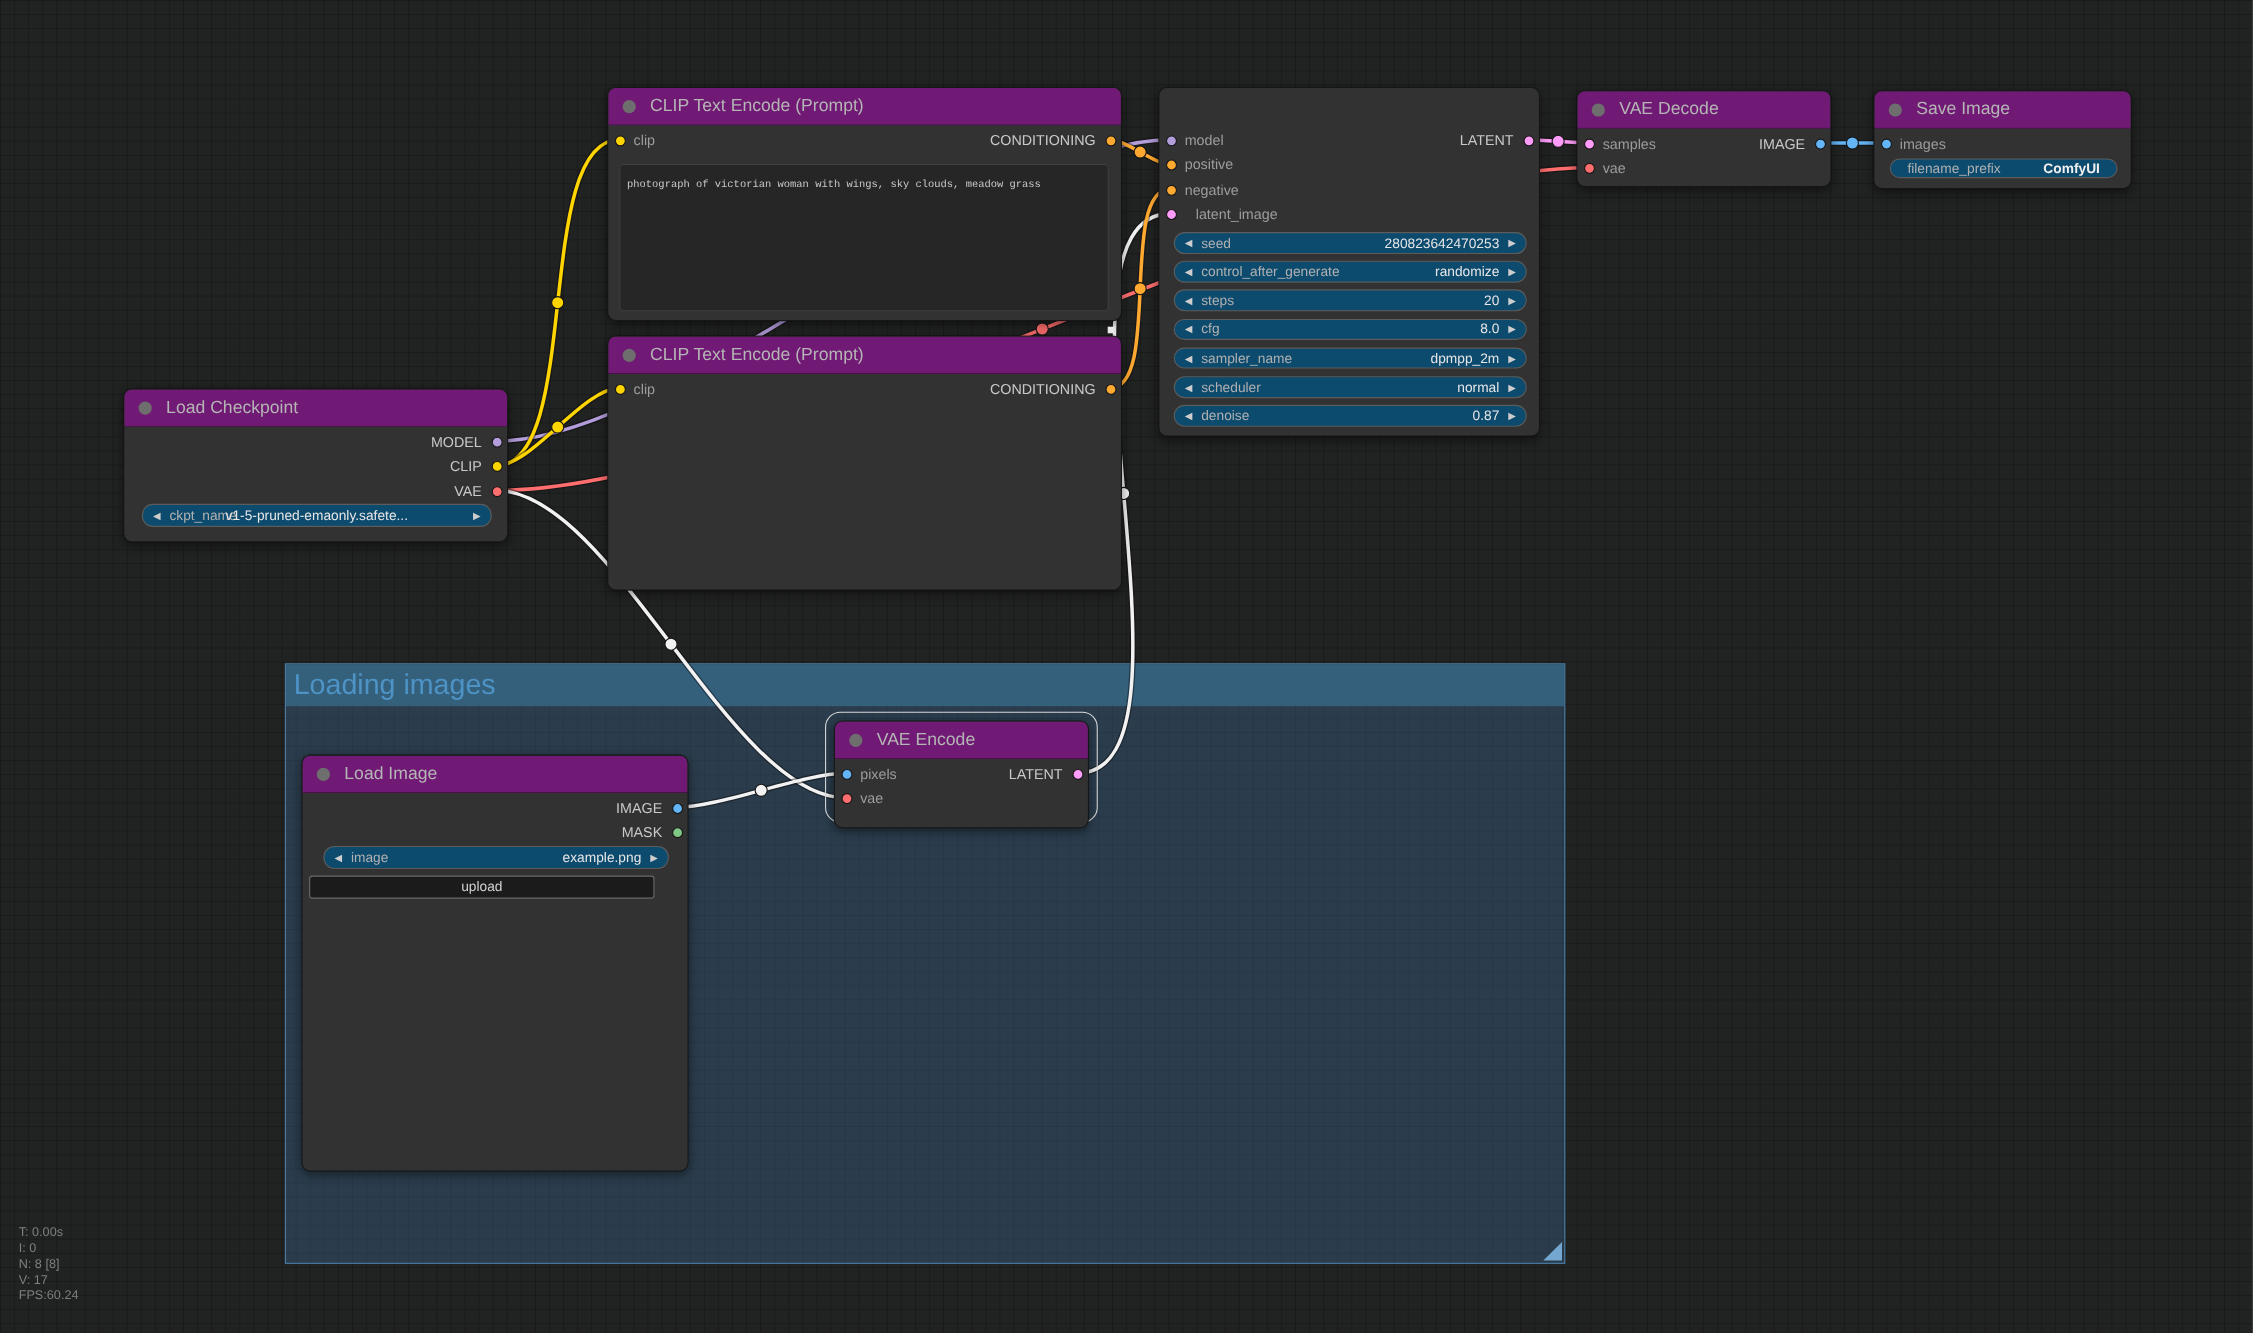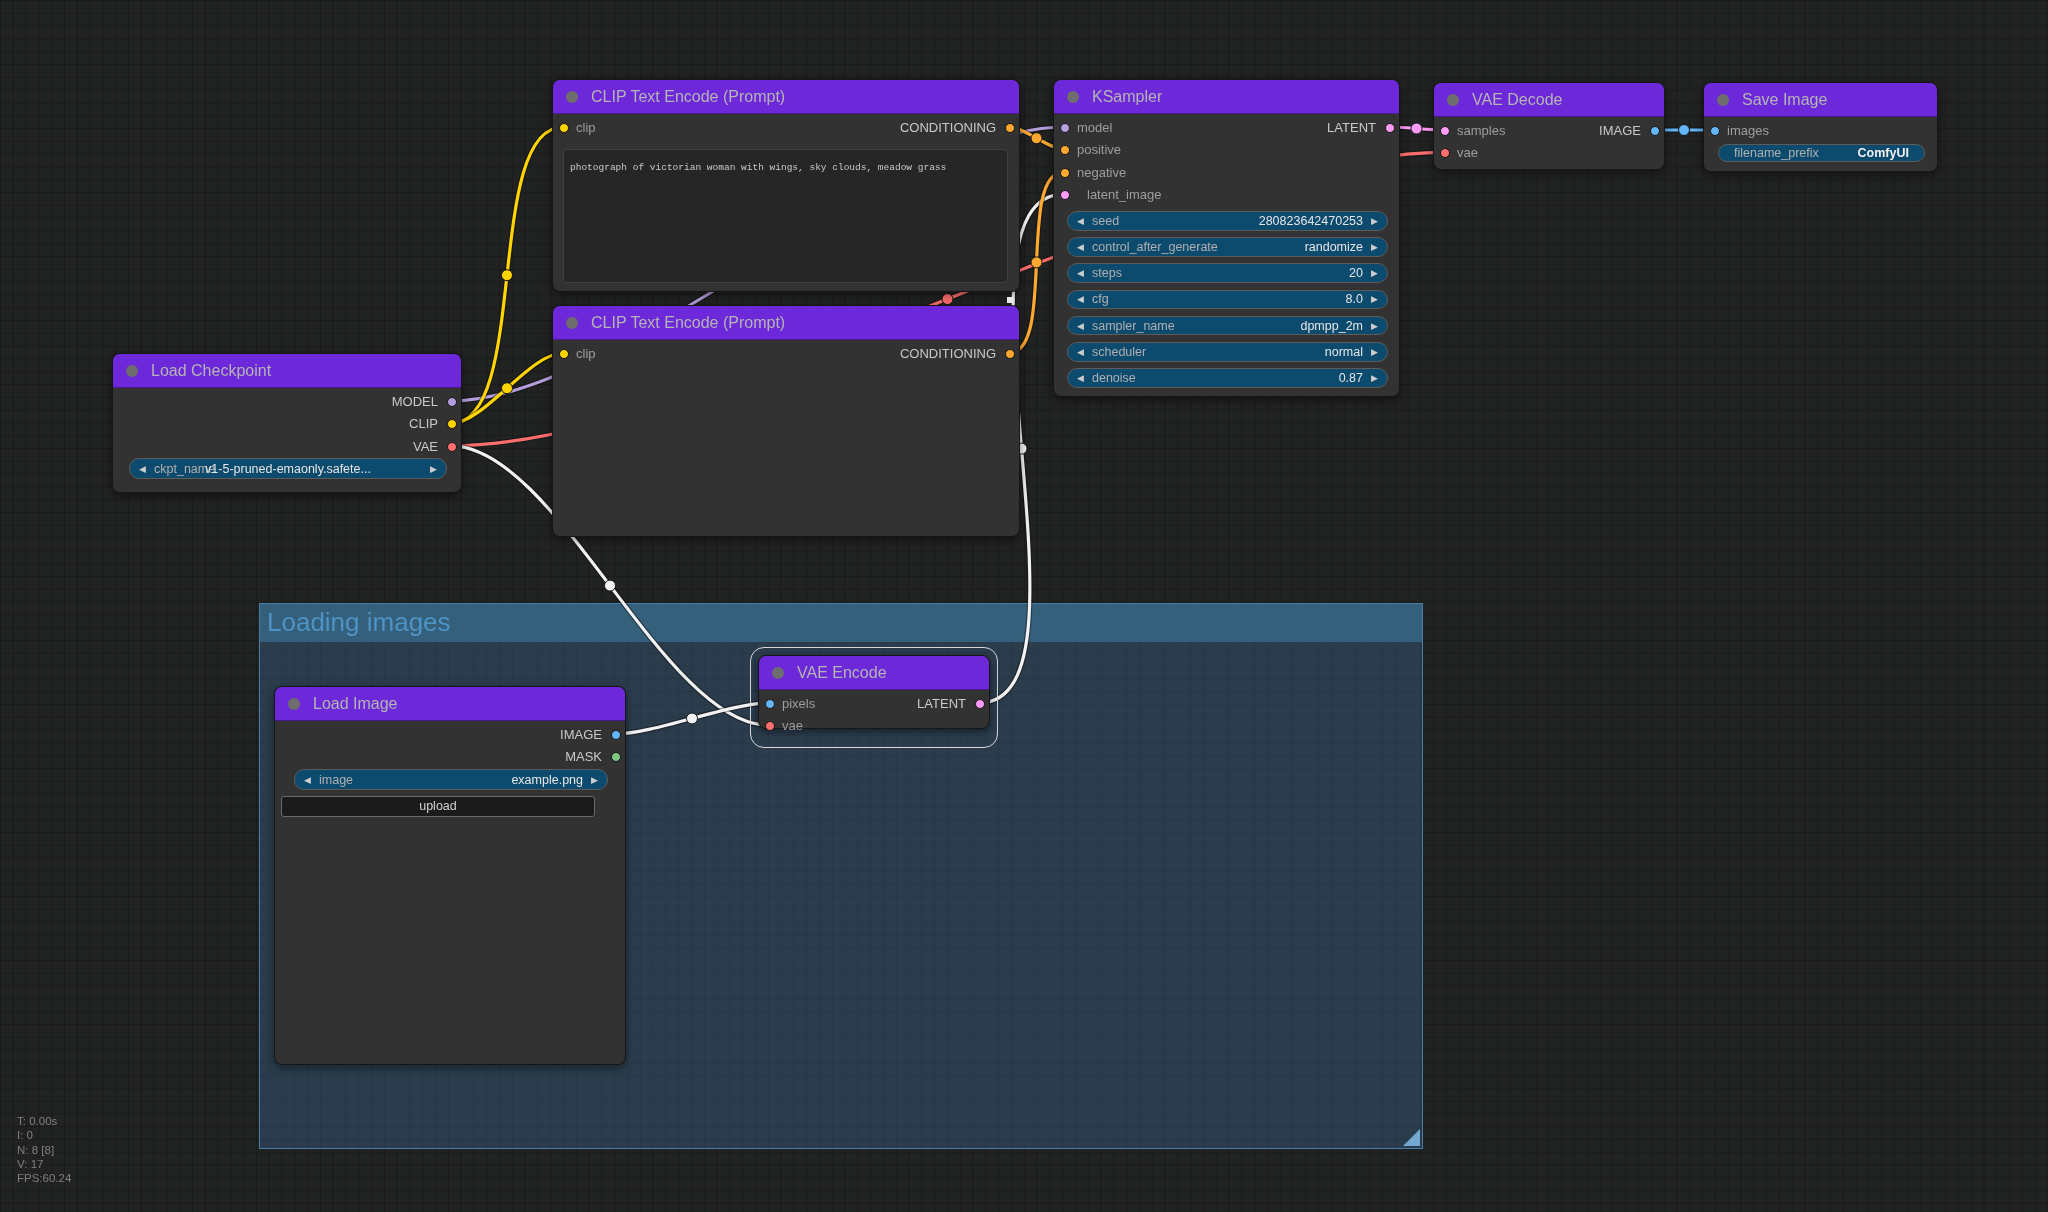--- a/index.html
+++ b/index.html
@@ -11,21 +11,21 @@
     background-size:12.8px 12.8px;}
   #group{position:absolute;border:1px solid #4a7ca3;background:rgba(64,118,168,.32);z-index:0;box-sizing:border-box;}
   #group-title{height:38px;background:#35607c;color:#4e93c6;font-size:26px;line-height:37px;
     padding-left:7px;overflow:hidden;white-space:nowrap;}
   #group-resize{position:absolute;right:2px;bottom:2px;width:0;height:0;
     border-left:17px solid transparent;border-bottom:17px solid #74a8d0;}
   #wires{position:absolute;left:0;top:0;z-index:1;}
   #nodes{position:absolute;left:0;top:0;z-index:2;}
   .node{position:absolute;background:#323232;border:1px solid rgba(0,0,0,.55);border-radius:8px;
     box-shadow:0 3px 10px rgba(0,0,0,.45);box-sizing:border-box;}
-  .node-title{position:absolute;left:0;top:0;right:0;height:34px;background:#6d28d9;
+  .node-title{position:absolute;left:0;top:0;right:0;height:34px;background:#701a75;
     border-radius:7px 7px 0 0;border-bottom:1px solid rgba(0,0,0,.35);color:#b5b5b5;
     font-size:16px;line-height:34px;padding-left:38px;white-space:nowrap;overflow:hidden;box-sizing:border-box;}
   .title-dot{position:absolute;left:13px;top:11px;width:12px;height:12px;border-radius:50%;background:#6e6e6e;}
   .port-dot{position:absolute;width:10px;height:10px;border-radius:50%;border:1px solid #161616;box-sizing:border-box;}
   .port-label{position:absolute;font-size:13px;height:18px;line-height:18px;white-space:nowrap;}
   .in-label{color:#9d9d9d;}
   .out-label{color:#c9c9c9;text-align:right;}
   .widget{position:absolute;background:#0c4a6e;border:1px solid #5c5c5c;border-radius:10px;
     font-size:12.5px;color:#b0b0b0;box-sizing:border-box;}
   .widget .w-label{position:absolute;left:24px;top:0;bottom:0;display:flex;align-items:center;white-space:nowrap;}
@@ -112,21 +112,20 @@
         <div class="node-text" style="left: 10px; top: 69px; width: 445px; height: 134px;">photograph of victorian woman with wings, sky clouds, meadow grass</div>
       </div>
       <div class="node" style="left: 552px; top: 305px; width: 468px; height: 232px;">
         <div class="node-title"><span class="title-dot"></span><span>CLIP Text Encode (Prompt)</span></div>
         <span class="port-dot" style="left: 6px; top: 43px; background: rgb(255, 213, 0);"></span>
         <span class="port-label in-label" style="left: 23px; top: 39px;">clip</span>
         <span class="port-dot" style="left: 452px; top: 43px; background: rgb(255, 169, 49);"></span>
         <span class="port-label out-label" style="right: 23px; top: 39px;">CONDITIONING</span>
       </div>
       <div class="node" style="left: 1053px; top: 79px; width: 347px; height: 318px;">
-        <div class="node-title"><span class="title-dot"></span><span>KSampler</span></div>
         <span class="port-dot" style="left: 6px; top: 43px; background: rgb(179, 157, 219);"></span>
         <span class="port-label in-label" style="left: 23px; top: 39px;">model</span>
         <span class="port-dot" style="left: 6px; top: 65.4px; background: rgb(255, 169, 49);"></span>
         <span class="port-label in-label" style="left: 23px; top: 61.4px;">positive</span>
         <span class="port-dot" style="left: 6px; top: 87.8px; background: rgb(255, 169, 49);"></span>
         <span class="port-label in-label" style="left: 23px; top: 83.8px;">negative</span>
         <span class="port-dot" style="left: 6px; top: 110.2px; background: rgb(255, 156, 249);"></span>
         <span class="port-label in-label" style="left: 33px; top: 106.2px;">latent_image</span>
         <span class="port-dot" style="left: 331px; top: 43px; background: rgb(255, 156, 249);"></span>
         <span class="port-label out-label" style="right: 23px; top: 39px;">LATENT</span>
@@ -201,21 +200,21 @@
           <span class="w-arrow l">◀</span>
           <span class="w-arrow r">▶</span>
           <span class="w-label">image</span>
           <span class="w-value">example.png</span>
         </div>
         <div class="widget btn" style="left: 6px; top: 108.5px; width: 314px; height: 21px;">
           <span class="w-value">upload</span>
         </div>
       </div>
       <div class="sel-outline" style="left: 750px; top: 647px; width: 248px; height: 101px;"></div>
-      <div class="node" style="left: 758px; top: 655px; width: 232px; height: 74px;">
+      <div class="node" style="left: 758px; top: 655px; width: 232px; height: 98px;">
         <div class="node-title"><span class="title-dot"></span><span>VAE Encode</span></div>
         <span class="port-dot" style="left: 6px; top: 43px; background: rgb(100, 181, 246);"></span>
         <span class="port-label in-label" style="left: 23px; top: 39px;">pixels</span>
         <span class="port-dot" style="left: 6px; top: 65.4px; background: rgb(255, 110, 110);"></span>
         <span class="port-label in-label" style="left: 23px; top: 61.4px;">vae</span>
         <span class="port-dot" style="left: 216px; top: 43px; background: rgb(255, 156, 249);"></span>
         <span class="port-label out-label" style="right: 23px; top: 39px;">LATENT</span>
       </div>
     </div>
   <div id="stats">

